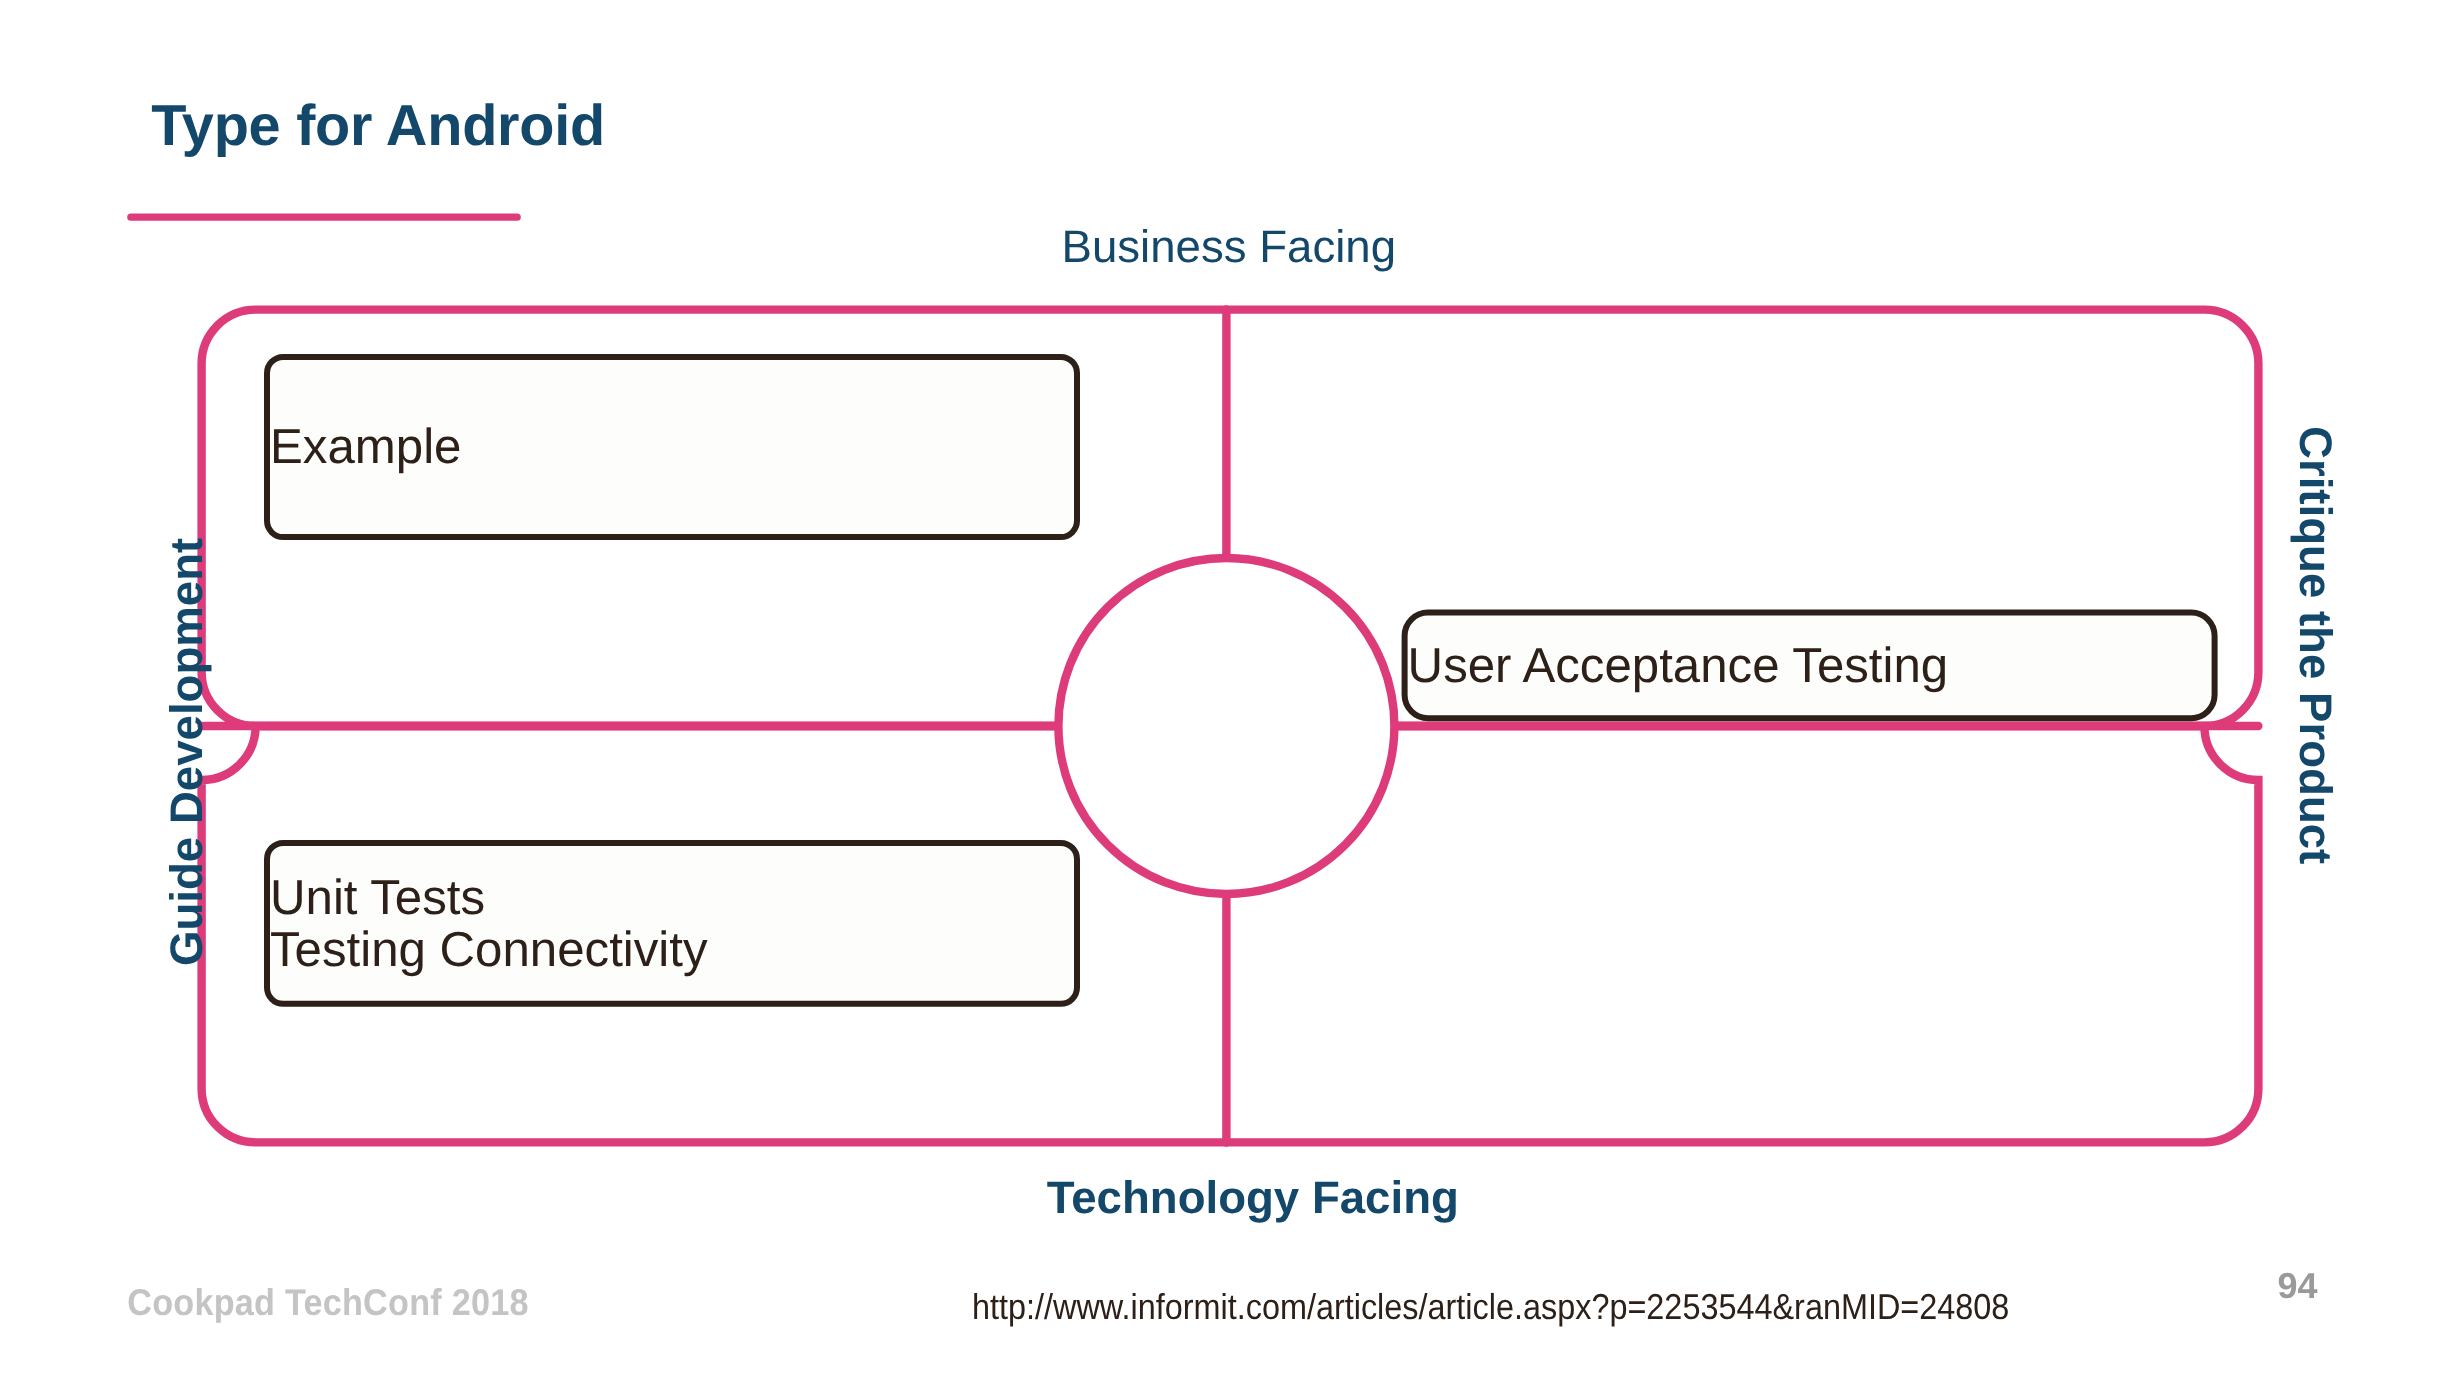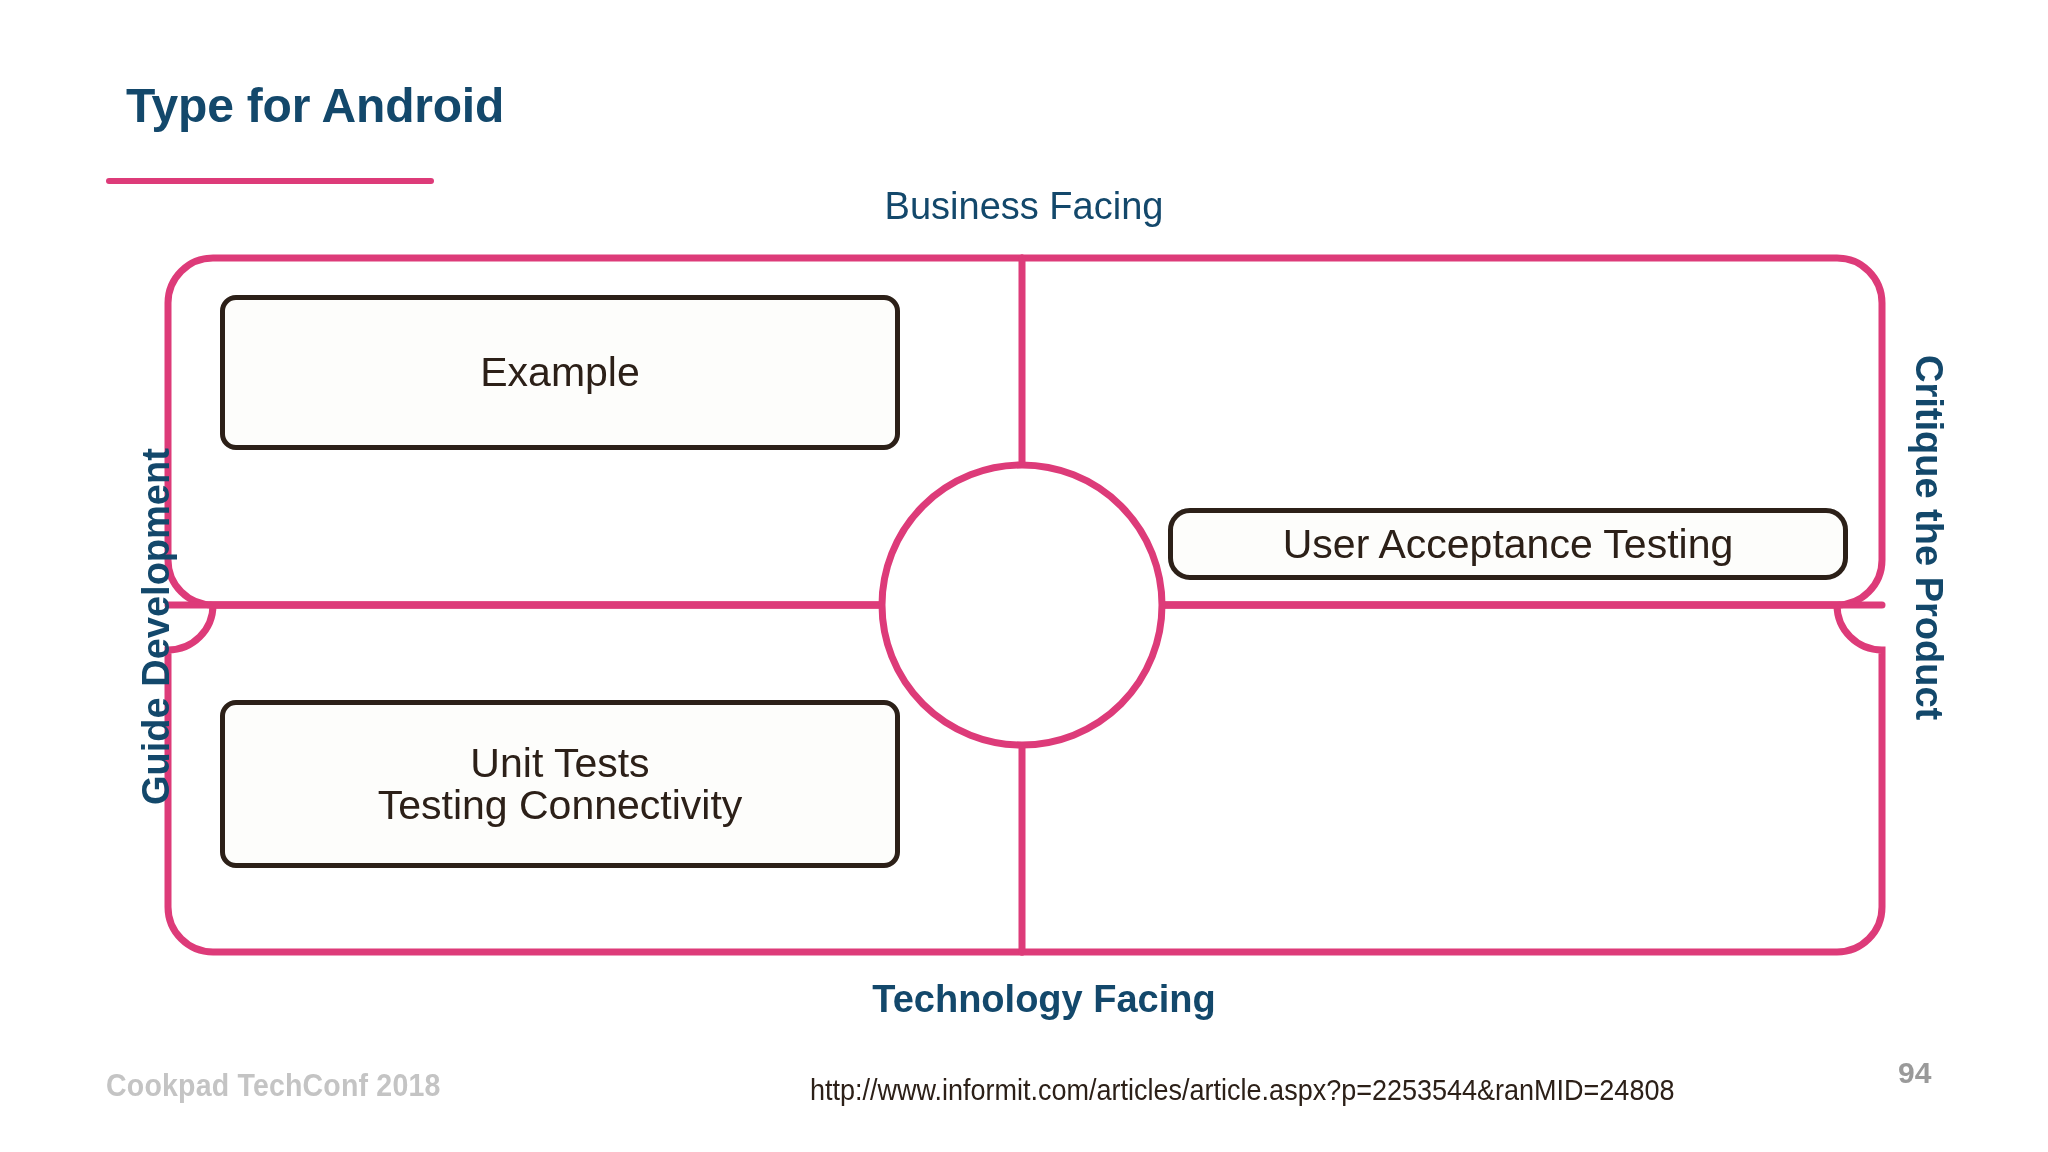--- a/index.html
+++ b/index.html
@@ -88,21 +88,21 @@
   }
 
   
   .content-box {
     position: absolute;
     border: 5px solid #2C2018;
     border-radius: 16px;
     background: #FDFDFB;
     display: flex;
     flex-direction: column;
-    align-items: center;
+    align-items: flex-start;
     justify-content: center;
     color: #2C2018;
     font-size: 40px;
     line-height: 1.0;
   }
   .content-box .line { white-space: nowrap; }
 
   #box-example {
     left: 220px;
     top: 295px;
@@ -110,32 +110,32 @@
     height: 155px;
     justify-content: center;
     gap: 26px;
   }
   #box-example .line { font-size: 41px; }
 
   #box-unit {
     left: 220px;
     top: 700px;
     width: 680px;
-    height: 168px;
+    height: 139px;
     justify-content: center;
     gap: 0px;
     overflow: visible;
   }
   #box-unit .line { font-size: 41px; line-height: 1.03; }
 
   #box-uat {
     left: 1168px;
     top: 508px;
     width: 680px;
-    height: 72px;
+    height: 93px;
     justify-content: center;
     border-radius: 22px;
   }
   #box-uat .line { font-size: 41px; }
 
   
   #footer-brand {
     position: absolute;
     left: 106px;
     top: 1068px;

